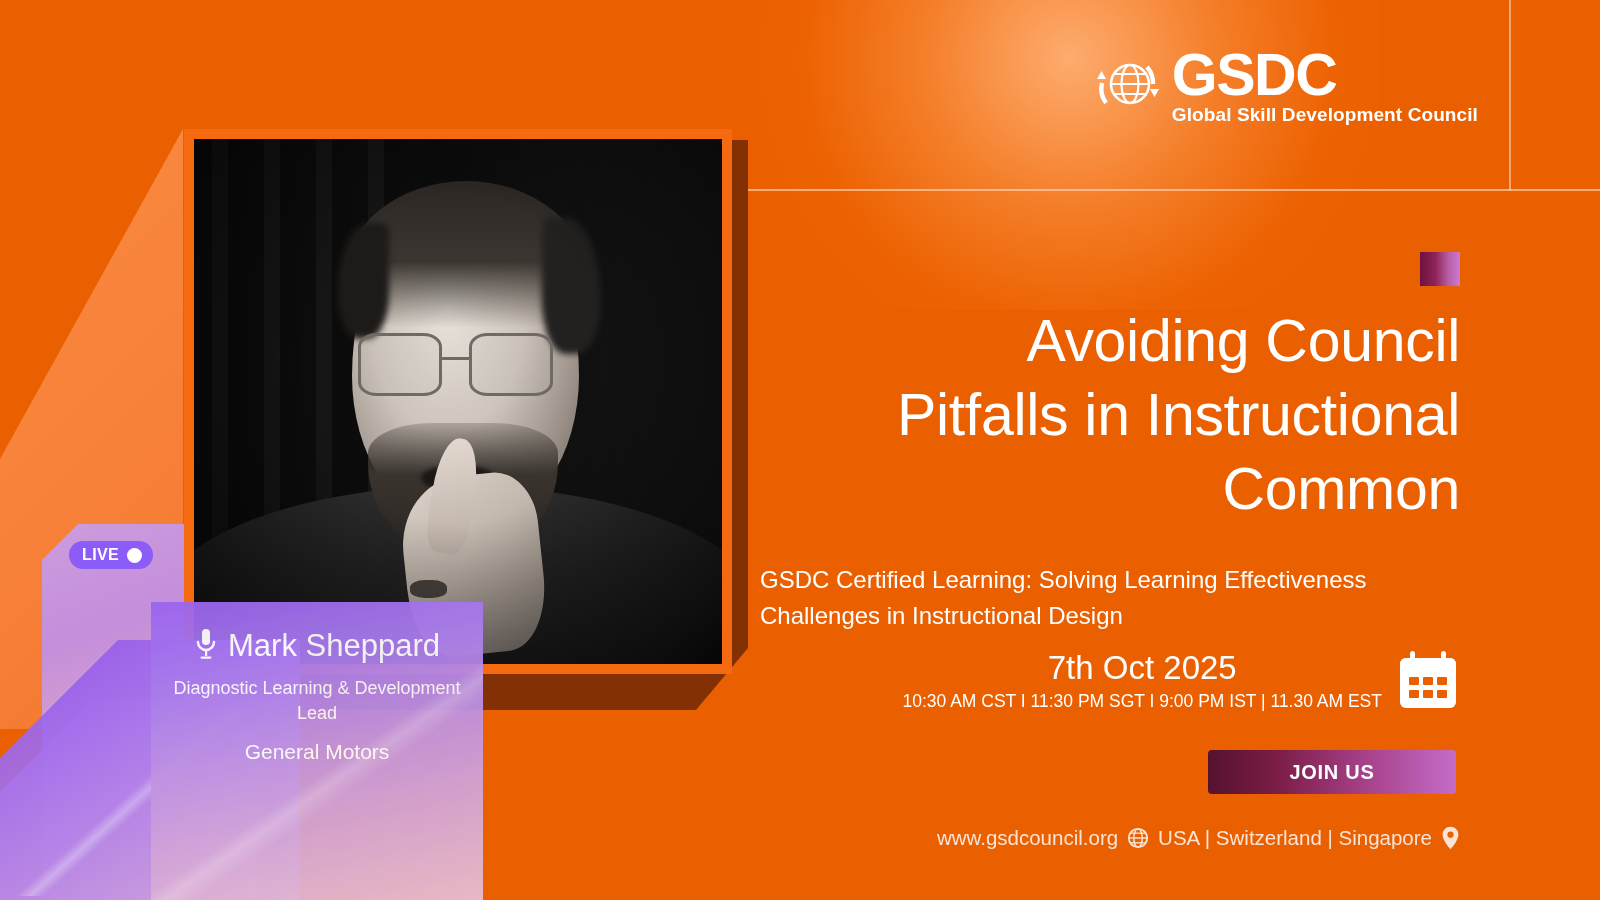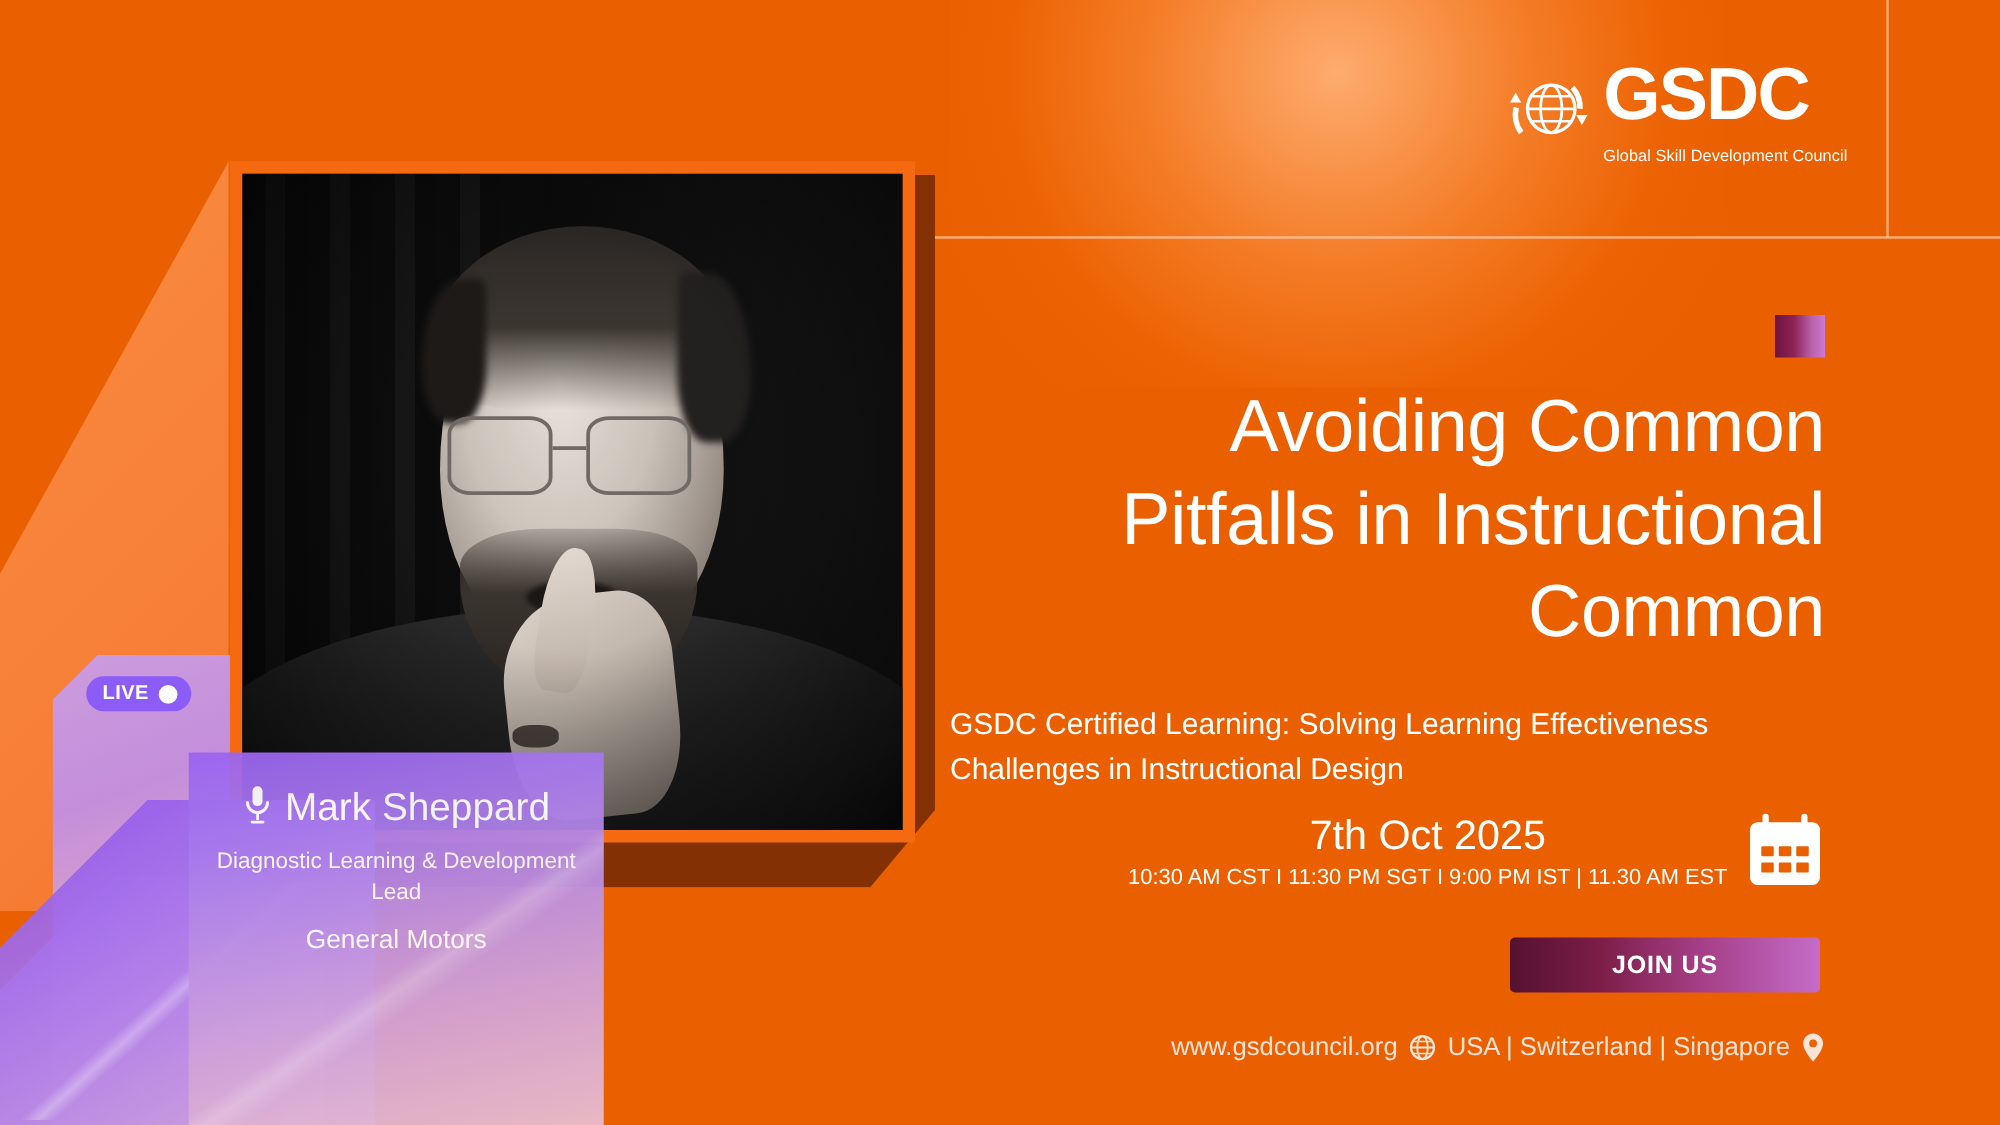--- a/index.html
+++ b/index.html
@@ -152,21 +152,21 @@
   .mic-icon{ width:24px; height:34px; flex:0 0 auto; }
   .sp-name{ font-size:31px; font-weight:400; line-height:1; color:#ffffff; }
   .sp-role{ margin-top:14px; font-size:18px; line-height:1.38; color:#fdfbff; }
   .sp-org{ margin-top:14px; font-size:21px; color:#ffffff; }
 
   
   .gsdc-logo{ position:absolute; right:122px; top:50px; display:flex; align-items:center; gap:6px; }
   .gsdc-mark{ width:74px; height:74px; }
   .gsdc-words{ display:flex; flex-direction:column; align-items:flex-start; }
   .gsdc-main{ font-size:59px; font-weight:bold; letter-spacing:-1.5px; color:#fff; line-height:.86; }
-  .gsdc-sub{ font-size:13px; font-weight:normal; color:#fff; letter-spacing:.1px; margin-top:16px; }
+  .gsdc-sub{ font-size:19px; font-weight:bold; color:#fff; letter-spacing:.1px; margin-top:3px; }
 
   .grad-square{
     position:absolute; left:1420px; top:252px; width:40px; height:34px;
     background:linear-gradient(90deg,#6d1340 0%,#8e2356 38%,#b85fa8 72%,#cb7ad3 100%);
   }
 
   .title{
     position:absolute; right:140px; top:305px; width:760px;
     text-align:right; color:#fff;
     font-size:59px; font-weight:300; line-height:1.25; letter-spacing:-.3px;
@@ -275,21 +275,21 @@
     </svg>
     <div class="gsdc-words">
       <span class="gsdc-main">GSDC</span>
       <span class="gsdc-sub">Global Skill Development Council</span>
     </div>
   </div>
 
   <div class="grad-square"></div>
 
   <div class="title">
-    <div>Avoiding Common</div>
+    <div>Avoiding Council</div>
     <div>Pitfalls in Instructional</div>
     <div>Common</div>
   </div>
 
   <div class="subtitle">
     <div>GSDC Certified Learning: Solving Learning Effectiveness</div>
     <div>Challenges in Instructional Design</div>
   </div>
 
   <div class="datewrap">

